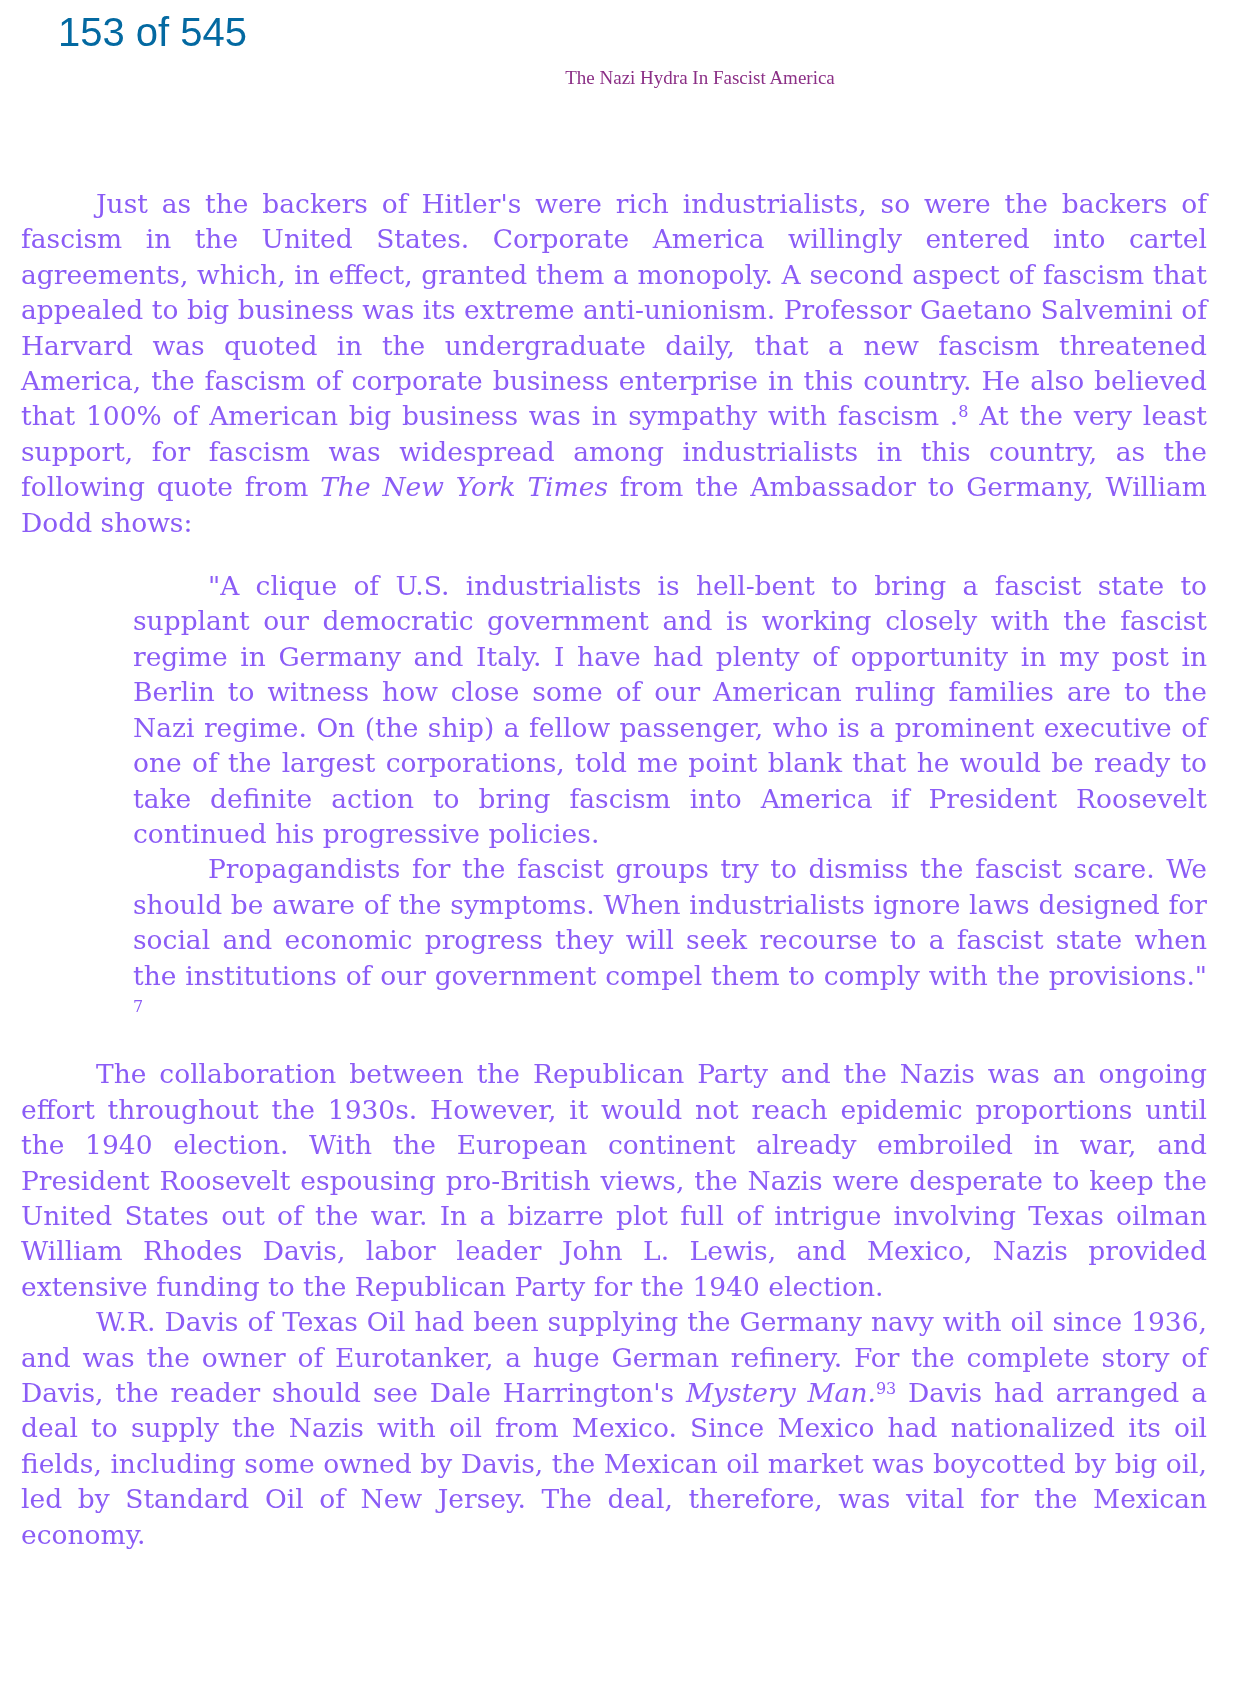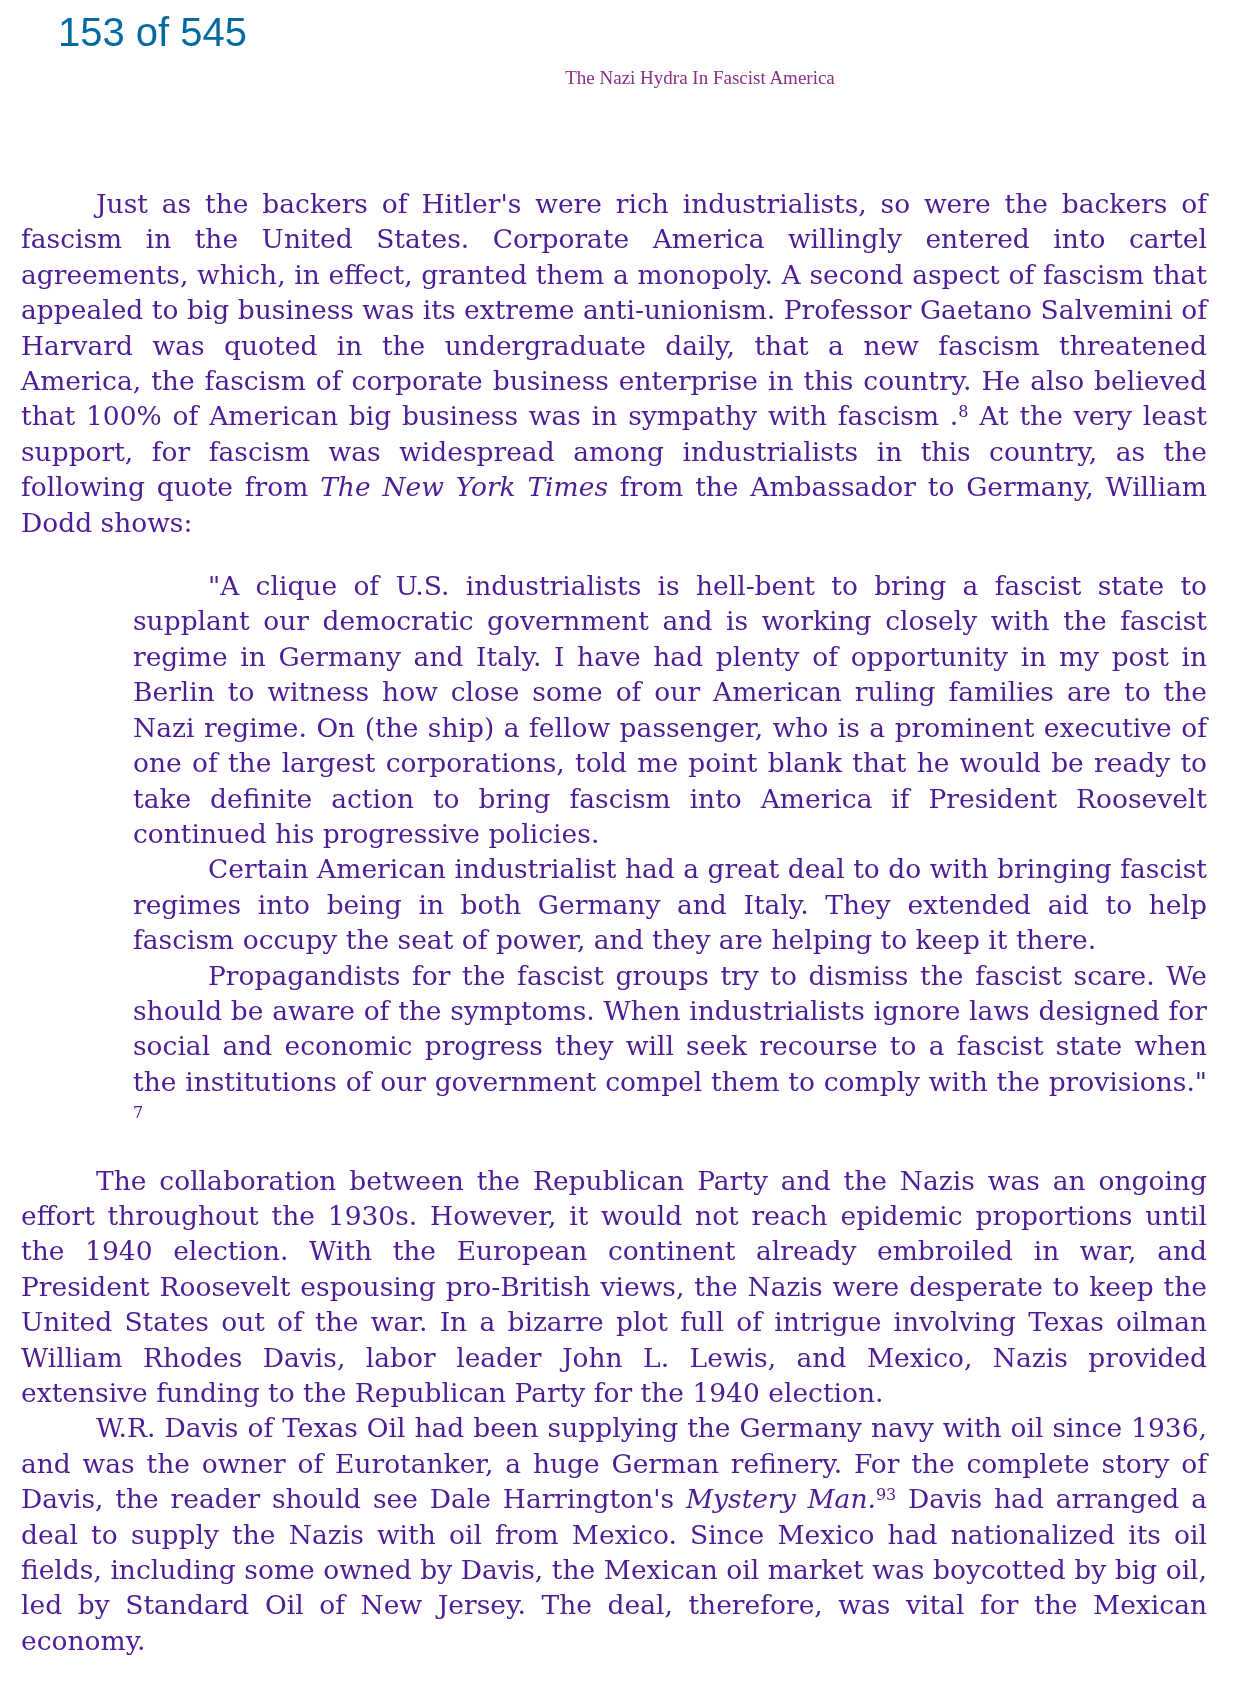--- a/index.html
+++ b/index.html
@@ -10,40 +10,39 @@
     font-size: 40px; color: #0369a1; letter-spacing: 0px;
   }
   .running-header {
     position: absolute; left: 0; width: 1400px; top: 67px; text-align: center;
     font-family: "Liberation Serif", serif;
     font-size: 19px; color: #8b2f86;
   }
   .body-text {
     position: absolute; left: 21px; width: 1186px; top: 186px;
     font-family: "DejaVu Serif", serif;
-    font-size: 26.5px; line-height: 35.4px; color: #4c1d95;
+    font-size: 26.5px; line-height: 35.4px; color: #8b5cf6;
   }
   .body-text p { margin: 0; text-align: justify; text-indent: 75px; }
   .blockquote { margin: 28px 0 28px 112px !important; }
   .blockquote p { text-indent: 75px; }
   sup { font-size: 16px; vertical-align: 8px; line-height: 0; }
   em { font-style: italic; }
 </style>
 </head>
 <body>
 
 <div class="page-counter">153 of 545</div>
 
 <div class="running-header">The Nazi Hydra In Fascist America</div>
 
 <div class="body-text">
   <p><span>Just as the backers of Hitler's were rich industrialists, so were the backers of fascism in the United States. Corporate America willingly entered into cartel agreements, which, in effect, granted them a monopoly. A second aspect of fascism that appealed to big business was its extreme anti-unionism. Professor Gaetano Salvemini of Harvard was quoted in the undergraduate daily, that a new fascism threatened America, the fascism of corporate business enterprise in this country. He also believed that 100% of American big business was in sympathy with fascism .</span><sup>8</sup><span> At the very least support, for fascism was widespread among industrialists in this country, as the following quote from </span><em>The New York Times</em><span> from the Ambassador to Germany, William Dodd shows:</span></p>
 
   <div class="blockquote">
     <p>"A clique of U.S. industrialists is hell-bent to bring a fascist state to supplant our democratic government and is working closely with the fascist regime in Germany and Italy. I have had plenty of opportunity in my post in Berlin to witness how close some of our American ruling families are to the Nazi regime. On (the ship) a fellow passenger, who is a prominent executive of one of the largest corporations, told me point blank that he would be ready to take definite action to bring fascism into America if President Roosevelt continued his progressive policies.</p>
-    <p>Certain American industrialist had a great deal to do with bringing fascist regimes into being in both Germany and Italy. They extended aid to help fascism occupy the seat of power, and they are helping to keep it there.</p>
     <p style="text-align: justify;"><span>Propagandists for the fascist groups try to dismiss the fascist scare. We should be aware of the symptoms. When industrialists ignore laws designed for social and economic progress they will seek recourse to a fascist state when the institutions of our government compel them to comply with the provisions."</span> <sup>7</sup></p>
   </div>
 
   <p>The collaboration between the Republican Party and the Nazis was an ongoing effort throughout the 1930s. However, it would not reach epidemic proportions until the 1940 election. With the European continent already embroiled in war, and President Roosevelt espousing pro-British views, the Nazis were desperate to keep the United States out of the war. In a bizarre plot full of intrigue involving Texas oilman William Rhodes Davis, labor leader John L. Lewis, and Mexico, Nazis provided extensive funding to the Republican Party for the 1940 election.</p>
 
   <p><span>W.R. Davis of Texas Oil had been supplying the Germany navy with oil since 1936, and was the owner of Eurotanker, a huge German refinery. For the complete story of Davis, the reader should see Dale Harrington's </span><em>Mystery Man.</em><sup>93</sup><span> Davis had arranged a deal to supply the Nazis with oil from Mexico. Since Mexico had nationalized its oil fields, including some owned by Davis, the Mexican oil market was boycotted by big oil, led by Standard Oil of New Jersey. The deal, therefore, was vital for the Mexican economy.</span></p>
 </div>
 
 </body></html>

